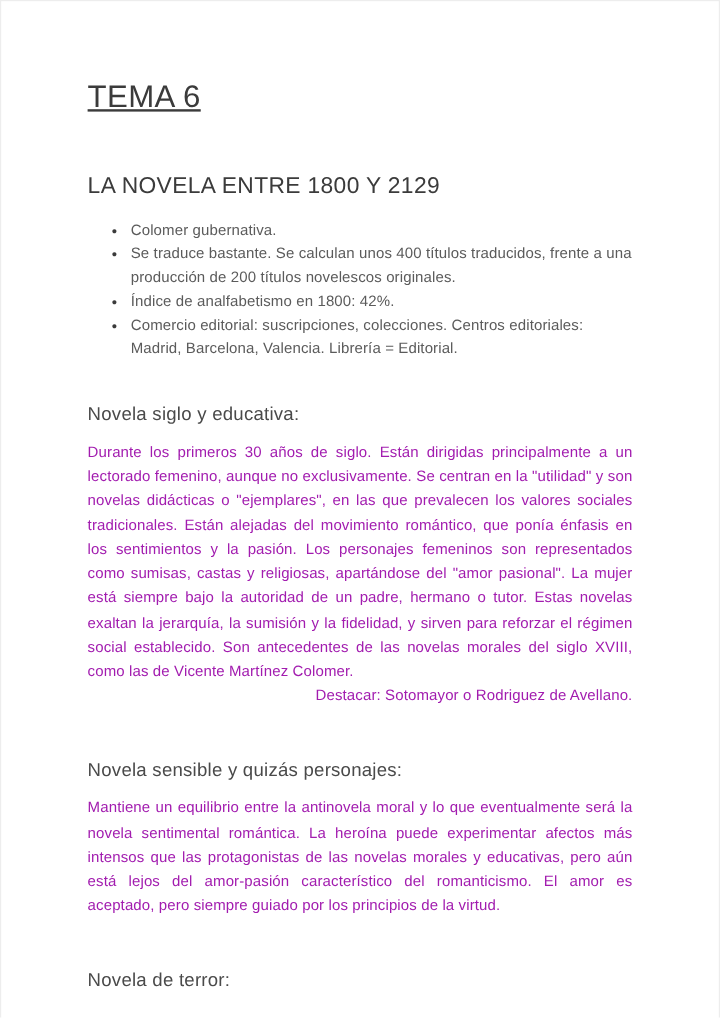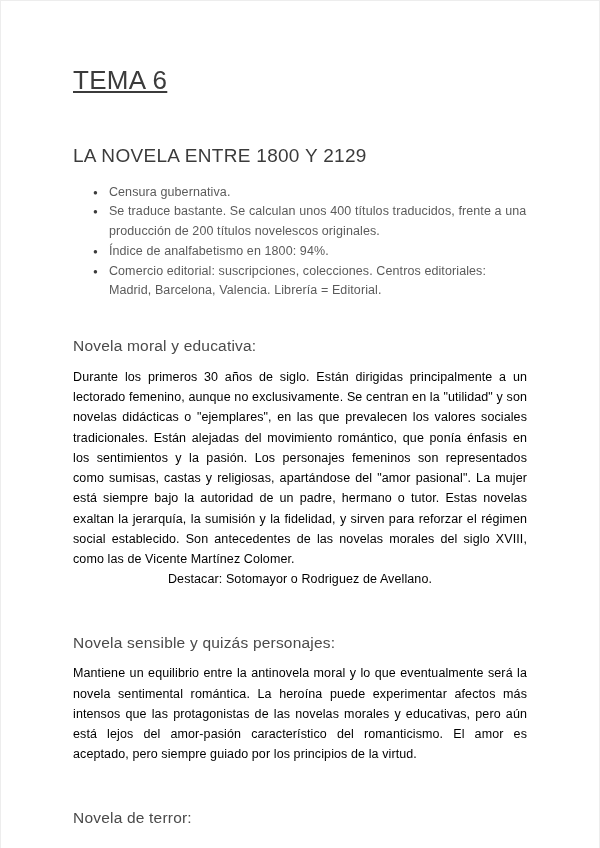--- a/index.html
+++ b/index.html
@@ -61,59 +61,59 @@
     color: #4a4a4a;
     letter-spacing: 0.2px;
     line-height: 1.4;
   }
   .sub-heading.first {
     margin-top: 34px;
   }
   .para {
     margin-top: 10px;
     font-size: 12.5px;
-    color: #000000;
+    color: #a21caf;
     line-height: 1.62;
     letter-spacing: 0.1px;
     text-align: justify;
   }
   .para.note {
     margin-top: 0;
-    text-align: center;
+    text-align: right;
   }
 </style>
 </head>
 <body>
 
 <div class="page">
 
   <h1 class="doc-title">TEMA 6</h1>
 
   <h2 class="section-heading">LA NOVELA ENTRE 1800 Y 2129</h2>
 
   <ul class="bullet-list">
     <li>
       <span class="bullet-marker">●</span>
-      <span class="bullet-text">Censura gubernativa.</span>
+      <span class="bullet-text">Colomer gubernativa.</span>
     </li>
     <li>
       <span class="bullet-marker">●</span>
       <span class="bullet-text">Se traduce bastante. Se calculan unos 400 títulos traducidos, frente a una producción de 200 títulos novelescos originales.</span>
     </li>
     <li>
       <span class="bullet-marker">●</span>
-      <span class="bullet-text">Índice de analfabetismo en 1800: 94%.</span>
+      <span class="bullet-text">Índice de analfabetismo en 1800: 42%.</span>
     </li>
     <li>
       <span class="bullet-marker">●</span>
       <span class="bullet-text">Comercio editorial: suscripciones, colecciones. Centros editoriales: Madrid, Barcelona, Valencia. Librería = Editorial.</span>
     </li>
   </ul>
 
-  <h3 class="sub-heading first">Novela moral y educativa:</h3>
+  <h3 class="sub-heading first">Novela siglo y educativa:</h3>
   <p class="para">Durante los primeros 30 años de siglo. Están dirigidas principalmente a un lectorado femenino, aunque no exclusivamente. Se centran en la "utilidad" y son novelas didácticas o "ejemplares", en las que prevalecen los valores sociales tradicionales. Están alejadas del movimiento romántico, que ponía énfasis en los sentimientos y la pasión. Los personajes femeninos son representados como sumisas, castas y religiosas, apartándose del "amor pasional". La mujer está siempre bajo la autoridad de un padre, hermano o tutor. Estas novelas exaltan la jerarquía, la sumisión y la fidelidad, y sirven para reforzar el régimen social establecido. Son antecedentes de las novelas morales del siglo XVIII, como las de Vicente Martínez Colomer.</p>
   <p class="para note">Destacar: Sotomayor o Rodriguez de Avellano.</p>
 
   <h3 class="sub-heading">Novela sensible y quizás personajes:</h3>
   <p class="para">Mantiene un equilibrio entre la antinovela moral y lo que eventualmente será la novela sentimental romántica. La heroína puede experimentar afectos más intensos que las protagonistas de las novelas morales y educativas, pero aún está lejos del amor-pasión característico del romanticismo. El amor es aceptado, pero siempre guiado por los principios de la virtud.</p>
 
   <h3 class="sub-heading">Novela de terror:</h3>
 
 </div>
 

